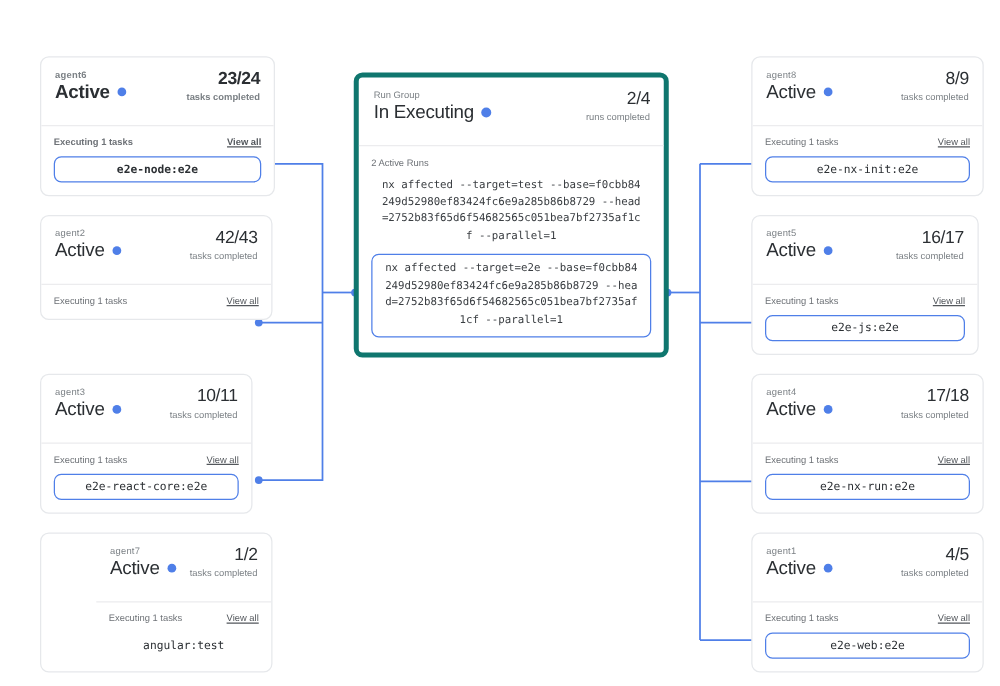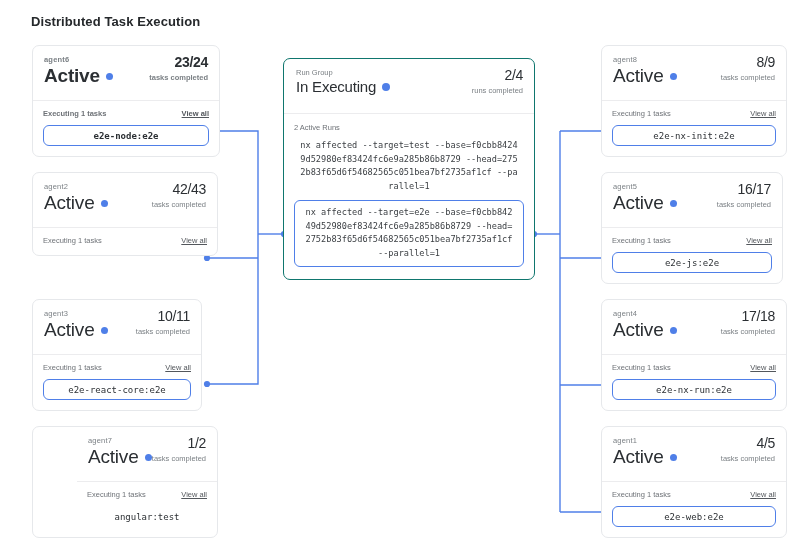--- a/index.html
+++ b/index.html
@@ -24,21 +24,21 @@
   .card {
     position: absolute;
     background: #ffffff;
     border: 1px solid #e6e8eb;
     border-radius: 7px;
     overflow: hidden;
   }
   .card-head { position: relative; padding: 9px 11px 10px 11px; height: 54px; }
   .agent-name { font-size: 7.5px; color: #7b8085; letter-spacing: .2px; }
   .state-row { display: flex; align-items: center; gap: 6px; margin-top: 1px; }
-  .state-text { font-size: 19px; color: #2b2f33; letter-spacing: -.2px; }
+  .state-text { font-size: 15px; color: #2b2f33; letter-spacing: -.2px; }
   .dot { width: 7px; height: 7px; border-radius: 50%; background: #4f7fe8; display: inline-block; }
   .count {
     position: absolute; right: 11px; top: 8px;
     font-size: 14px; color: #2b2f33; letter-spacing: -.3px;
   }
   .count-sub {
     position: absolute; right: 11px; top: 27px;
     font-size: 7.5px; color: #7b8085;
   }
   .card-body {
@@ -64,21 +64,21 @@
   .task-plain {
     margin-top: 7px; height: 21px;
     display: flex; align-items: center; justify-content: center;
     font-family: "DejaVu Sans Mono", monospace;
     font-size: 9px; color: #2b2f33;
   }
 
   
   #rungroup {
     position: absolute; left: 283px; top: 58px; width: 252px;
-    background: #fff; border: 1px solid #0f766e; border-radius: 7px; overflow: hidden;
+    background: #fff; border: 4px solid #0f766e; border-radius: 7px; overflow: hidden;
   }
   #rg-head { padding: 9px 12px 10px 12px; position: relative; height: 54px; }
   .rg-kicker { font-size: 7.5px; color: #7b8085; }
   .rg-state { font-size: 15px; color: #2b2f33; letter-spacing: -.2px; }
   #rg-body { border-top: 1px solid #ececee; padding: 9px 10px 12px 10px; }
   .rg-runs-label { font-size: 7.5px; color: #6e7277; margin-bottom: 7px; }
   .cmd {
     font-family: "DejaVu Sans Mono", monospace;
     font-size: 8.6px; line-height: 13.5px; color: #3a3e42;
     text-align: center; word-break: break-all; padding: 0 6px;
@@ -88,21 +88,20 @@
     border: 1.2px solid #4f7fe8; border-radius: 6px;
     padding: 5px 6px 6px 6px;
   }
   .cmd-box .cmd { padding: 0 2px; }
 </style>
 </head>
 <body>
 
 <div id="stage">
 
-  <div id="page-title">Distributed Task Execution</div>
 
   <svg id="edges" viewBox="0 0 800 549" width="800" height="549">
     <g fill="none" stroke="#4f7fe8" stroke-width="1.4">
 
       <path d="M208,131 H258 V384 H208"></path>
 
       <path d="M208,258 H258"></path>
 
       <path d="M258,234 H283"></path>
     </g>

